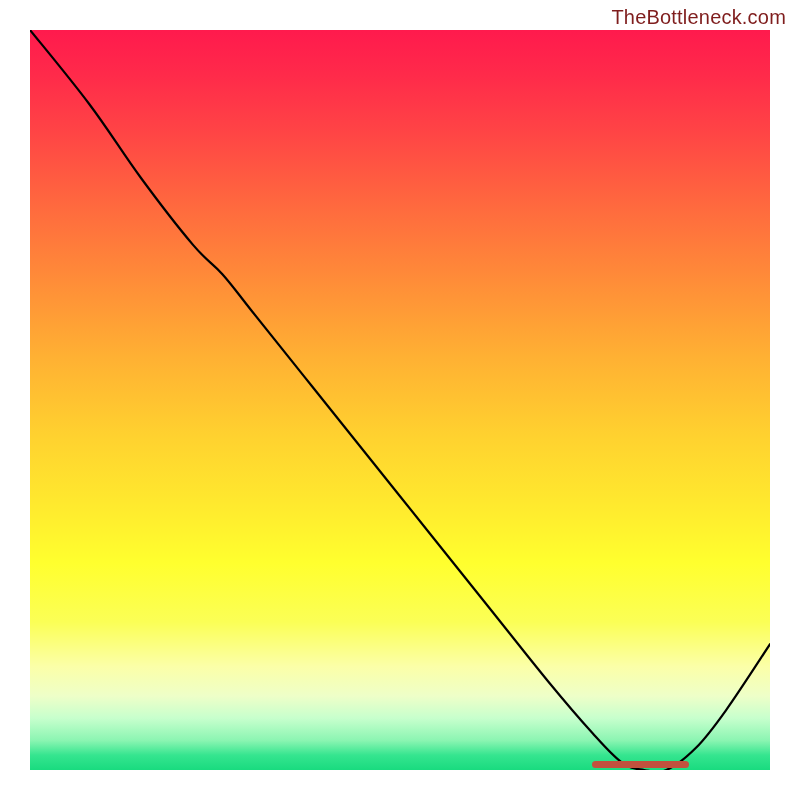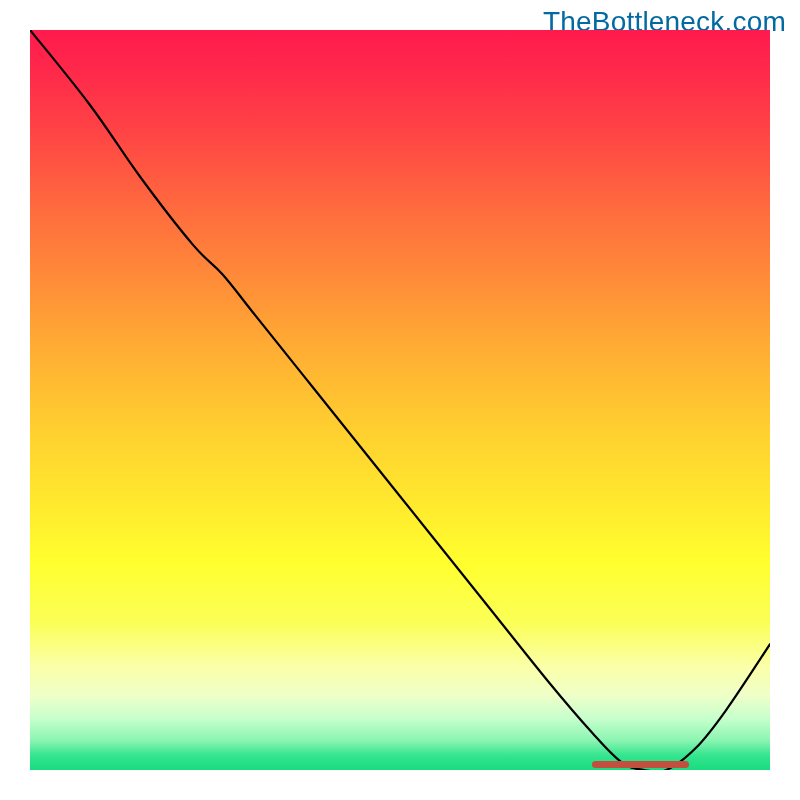--- a/index.html
+++ b/index.html
@@ -55,22 +55,22 @@
     position: absolute;
     height: 7.5px;
     background: #c1513e;
     border-radius: 4px;
   }
   .watermark {
     position: absolute;
     top: 6px;
     right: 14px;
     font-family: Arial, Helvetica, sans-serif;
-    font-size: 28px;
-    color: #0369a1;
+    font-size: 20px;
+    color: #7f1d1d;
     font-weight: 500;
     letter-spacing: 0.2px;
   }
 </style>
 </head>
 <body>
 
 <div class="chart-container">
   <div class="watermark">TheBottleneck.com</div>
   <div class="plot-area">

